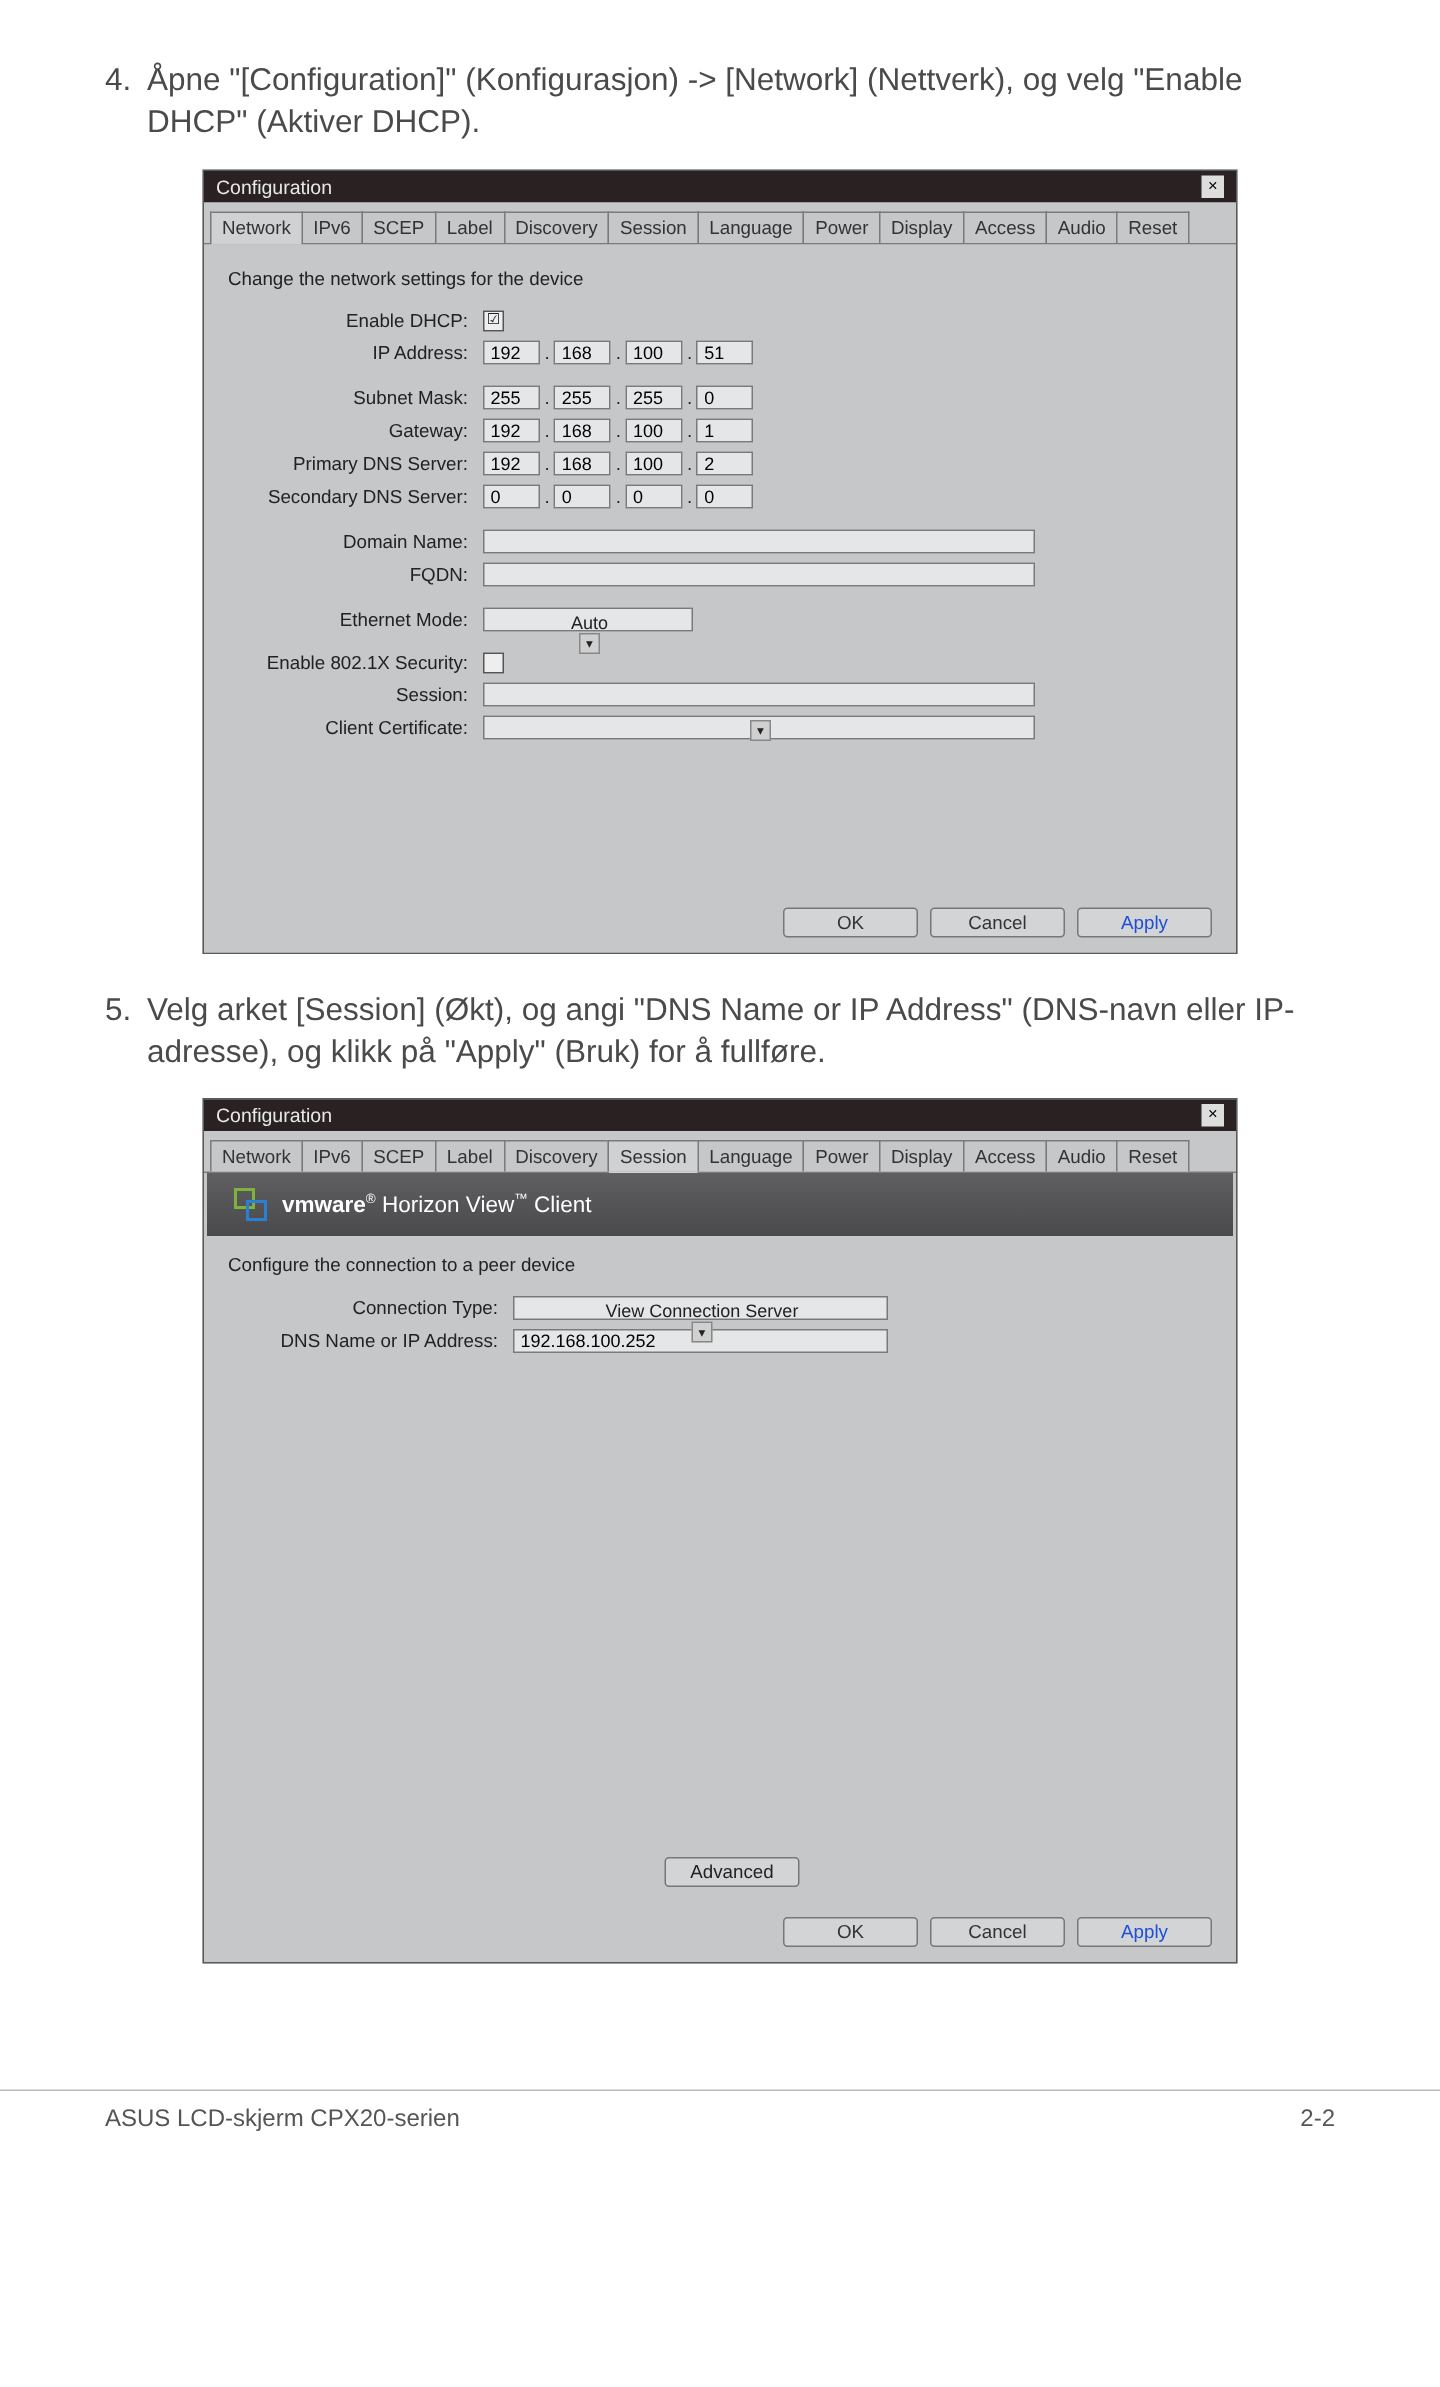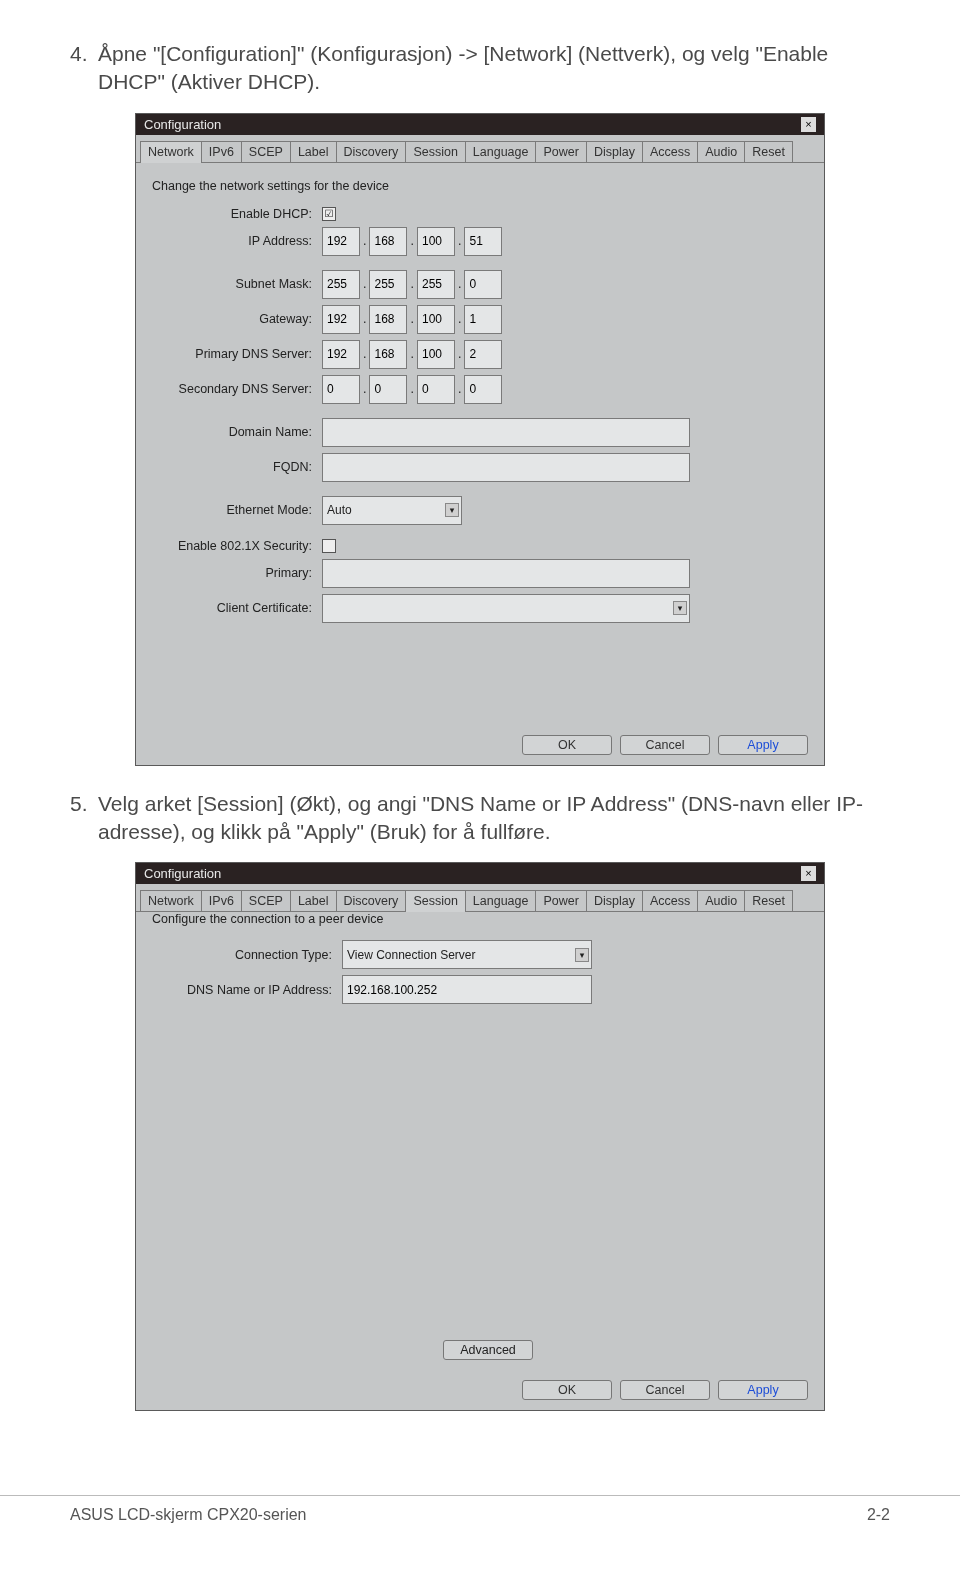--- a/index.html
+++ b/index.html
@@ -100,27 +100,27 @@
   .form-row .lbl {
     width: 170px;
     text-align: right;
     padding-right: 10px;
   }
   .ip-field, .txt-field, .sel-field {
     background: #e4e6e7;
     border: 1px solid #7a7a7a;
     font-size: 12px;
     padding: 2px 4px;
-    height: 29px;
+    height: 16px;
     font-family: inherit;
   }
   .ip-field { width: 38px; text-align: left; }
   .ip-group { display: flex; gap: 3px; align-items: center; }
   .txt-field.full { width: 368px; }
-  .sel-field { width: 140px; position: relative; display: flex; align-items: center; justify-content: space-between; padding-right: 2px;}
+  .sel-field { width: 140px; position: relative; display: flex; align-items: center; justify-content: space-between; padding-right: 2px; flex-direction: column;}
   .sel-field.wide { width: 250px; }
   .sel-field.xwide { width: 368px; }
   .sel-field .caret {
     border: 1px solid #888;
     width: 14px; height: 14px;
     font-size: 9px;
     text-align: center; line-height: 12px;
     background: #d0d0d0;
   }
   .chk {
@@ -288,21 +288,21 @@
           <span>Auto</span>
           <span class="caret">▾</span>
         </span>
       </div>
       <div class="gap"></div>
       <div class="form-row">
         <span class="lbl">Enable 802.1X Security:</span>
         <span class="chk"></span>
       </div>
       <div class="form-row">
-        <span class="lbl">Primary:</span>
+        <span class="lbl">Session:</span>
         <input class="txt-field full" value="" style="">
       </div>
       <div class="form-row">
         <span class="lbl">Client Certificate:</span>
         <span class="sel-field xwide">
           <span></span>
           <span class="caret">▾</span>
         </span>
       </div>
       <div class="mid-space"></div>
@@ -331,20 +331,28 @@
       <span class="tab">Discovery</span>
       <span class="tab active">Session</span>
       <span class="tab">Language</span>
       <span class="tab">Power</span>
       <span class="tab">Display</span>
       <span class="tab">Access</span>
       <span class="tab">Audio</span>
       <span class="tab">Reset</span>
     </div>
     <div class="dialog-body full">
+      <div class="vmw-banner">
+        <span class="vmw-icon"></span>
+        <span>
+          <b>vmware</b><sup>®</sup>
+          <span>Horizon View</span><sup>™</sup>
+          <span>Client</span>
+        </span>
+      </div>
       <div class="inner-pad">
         <p class="section-desc">Configure the connection to a peer device</p>
         <div class="form-row">
           <span class="lbl" style="width:190px">Connection Type:</span>
           <span class="sel-field wide">
             <span>View Connection Server</span>
             <span class="caret">▾</span>
           </span>
         </div>
         <div class="form-row">

